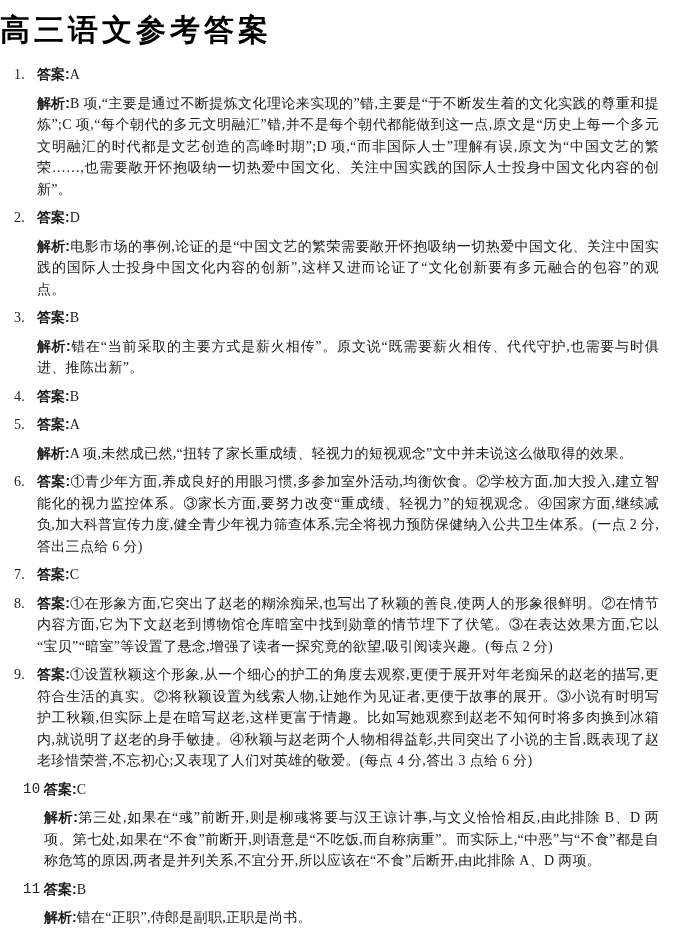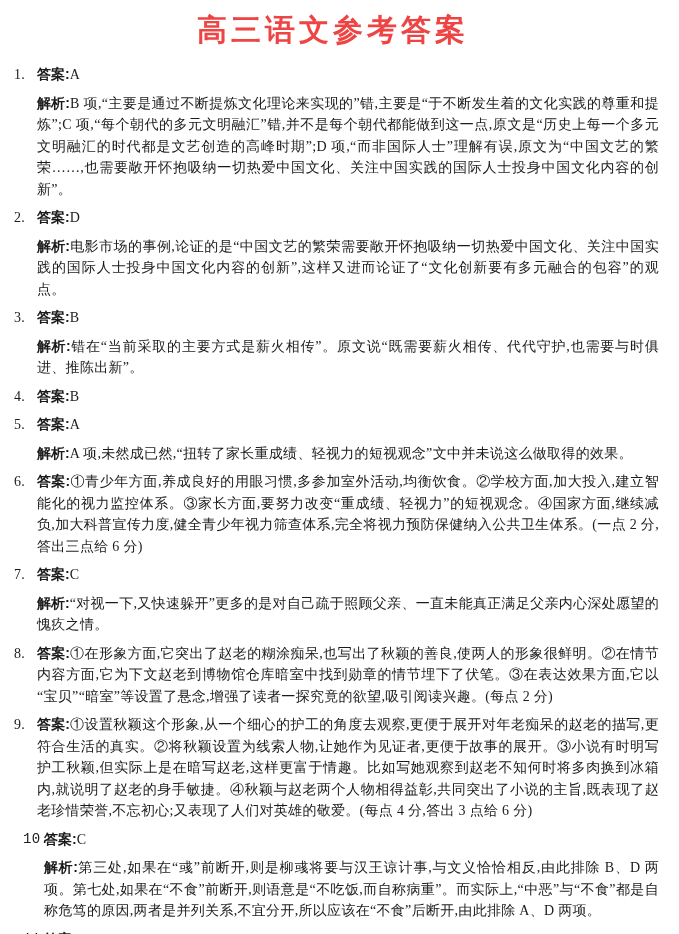--- a/index.html
+++ b/index.html
@@ -5,21 +5,21 @@
   html, body { margin: 0; padding: 0; }
   body {
     width: 679px; height: 934px; overflow: hidden;
     background: #ffffff; color: #1b1b1b;
     font-family: "Liberation Serif", serif;
   }
   .page { padding: 8px 13px 0 0; }
   .doc-title {
     font-family: "Liberation Sans", sans-serif;
     font-weight: 800; font-size: 30px; letter-spacing: 4px;
-    color: #ef4444; text-align: center; margin: 2px 0 13px 0;
+    color: #000000; text-align: left; margin: 2px 0 13px 0;
   }
   .answers {
     font-size: 14px; line-height: 21.5px;
     text-align: justify; text-justify: inter-ideograph;
     letter-spacing: 0.3px;
   }
   .item { position: relative; }
   .item p { margin: 7px; }
   .num { position: absolute; top: 0; }
   .d1 { padding-left: 30px; }
@@ -69,21 +69,20 @@
     </div>
 
     <div class="item d1">
       <span class="num">6.</span>
       <p><b class="lbl">答案:</b><span>①青少年方面,养成良好的用眼习惯,多参加室外活动,均衡饮食。②学校方面,加大投入,建立智能化的视力监控体系。③家长方面,要努力改变“重成绩、轻视力”的短视观念。④国家方面,继续减负,加大科普宣传力度,健全青少年视力筛查体系,完全将视力预防保健纳入公共卫生体系。(一点 2 分,答出三点给 6 分)</span></p>
     </div>
 
     <div class="item d1">
       <span class="num">7.</span>
       <p><b class="lbl">答案:</b><span>C</span></p>
-      <p><b class="lbl">解析:</b><span>“对视一下,又快速躲开”更多的是对自己疏于照顾父亲、一直未能真正满足父亲内心深处愿望的愧疚之情。</span></p>
     </div>
 
     <div class="item d1">
       <span class="num">8.</span>
       <p><b class="lbl">答案:</b><span>①在形象方面,它突出了赵老的糊涂痴呆,也写出了秋颖的善良,使两人的形象很鲜明。②在情节内容方面,它为下文赵老到博物馆仓库暗室中找到勋章的情节埋下了伏笔。③在表达效果方面,它以“宝贝”“暗室”等设置了悬念,增强了读者一探究竟的欲望,吸引阅读兴趣。(每点 2 分)</span></p>
     </div>
 
     <div class="item d1">
       <span class="num">9.</span>
       <p><b class="lbl">答案:</b><span>①设置秋颖这个形象,从一个细心的护工的角度去观察,更便于展开对年老痴呆的赵老的描写,更符合生活的真实。②将秋颖设置为线索人物,让她作为见证者,更便于故事的展开。③小说有时明写护工秋颖,但实际上是在暗写赵老,这样更富于情趣。比如写她观察到赵老不知何时将多肉换到冰箱内,就说明了赵老的身手敏捷。④秋颖与赵老两个人物相得益彰,共同突出了小说的主旨,既表现了赵老珍惜荣誉,不忘初心;又表现了人们对英雄的敬爱。(每点 4 分,答出 3 点给 6 分)</span></p>

